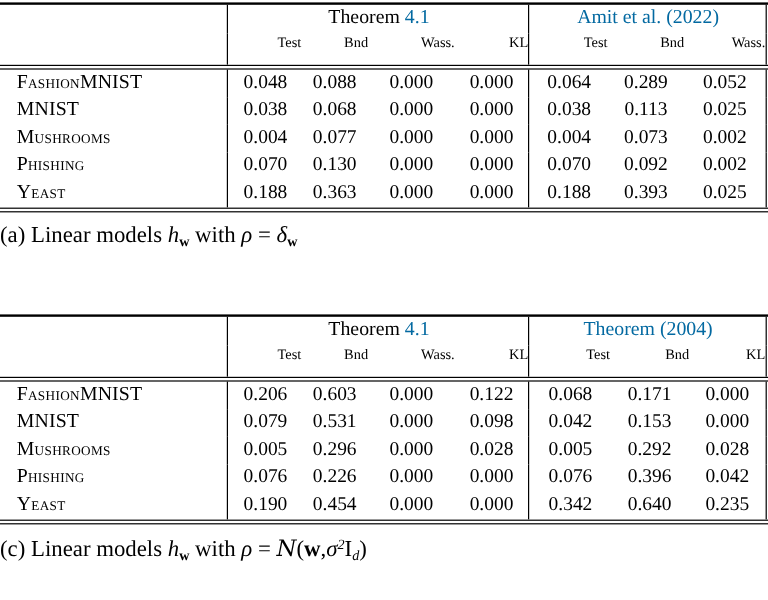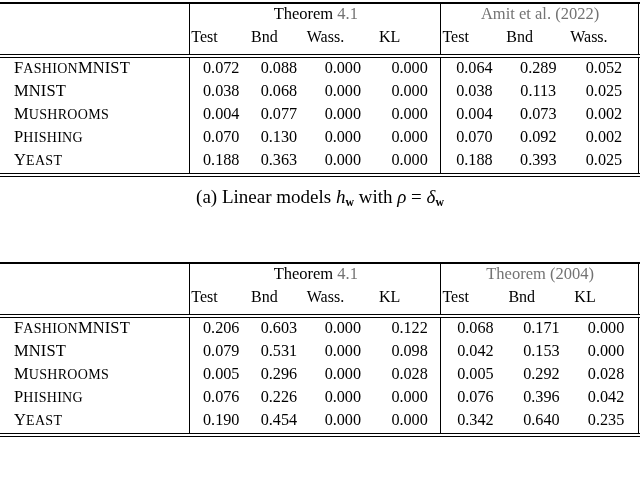--- a/index.html
+++ b/index.html
@@ -64,43 +64,43 @@
     padding: 0;
   }
 
   .rowlabel {
     font-size: 16.5px;
     text-align: left;
     padding-left: 14px !important;
     letter-spacing: 0.1px;
   }
   .sc-first { font-size: 16.5px; }
-  .sc-rest  { font-size: 14px; letter-spacing: .3px; }
+  .sc-rest  { font-size: 11px; letter-spacing: .3px; }
 
   .grouphead {
     text-align: center;
     font-size: 16.5px;
     padding-bottom: 1px !important;
     height: 23px;
   }
   .subhead {
-    text-align: left;
-    font-size: 16px;
+    text-align: right;
+    font-size: 12px;
     height: 24px;
     padding-bottom: 2px !important;
   }
   .num {
     text-align: center;
     font-size: 16.2px;
     height: 23px;
   }
-  .blue { color: #737373; }
+  .blue { color: #0369a1; }
 
   .caption {
-    text-align: center;
+    text-align: left;
     font-size: 19px;
     padding-top: 9px;
     width: 640px;
   }
   .caption .mi { font-style: italic; }
   .caption .bf { font-weight: bold; font-style: normal; }
   .caption sub {
     font-size: 0.62em;
     vertical-align: -0.28em;
     font-weight: bold;
@@ -179,21 +179,21 @@
         <col style="width:62px">
         <col style="width:62px">
         <col style="width:66px">
         <col style="width:1.6px">
       </colgroup>
 
       <tbody>
           <tr>
         <td class="rowlabel"><span class="sc-first">F</span><span class="sc-rest">ASHION</span><span class="sc-first">MNIST</span></td>
         <td class="vrule"></td>
-        <td class="num">0.072</td>
+        <td class="num">0.048</td>
         <td class="num">0.088</td>
         <td class="num">0.000</td>
         <td class="num">0.000</td>
         <td class="vrule"></td>
         <td class="num">0.064</td>
         <td class="num">0.289</td>
         <td class="num">0.052</td>
         <td class="vrule"></td>
       </tr>
 
@@ -396,15 +396,24 @@
         <td class="num">0.342</td>
         <td class="num">0.640</td>
         <td class="num">0.235</td>
         <td class="vrule"></td>
       </tr>
     </tbody>
       </table>
 
     <div class="rule-double"></div>
 
+    <div class="caption">
+      <span>(c)</span>
+      <span>Linear models</span>
+      <span class="mi">h</span><sub class="bf">w</sub>
+      <span>with</span>
+      <span class="mi">ρ</span>
+      <span>=</span>
+      <span class="cal">Ν</span><span class="roman">(</span><span class="bf">w</span><span class="roman">,</span><span class="mi">σ</span><sup>2</sup><span class="roman">I</span><sub style="font-style:italic;font-weight:normal">d</sub><span class="roman">)</span>
+    </div>
   </div>
 
 </div>
 
 </body></html>

